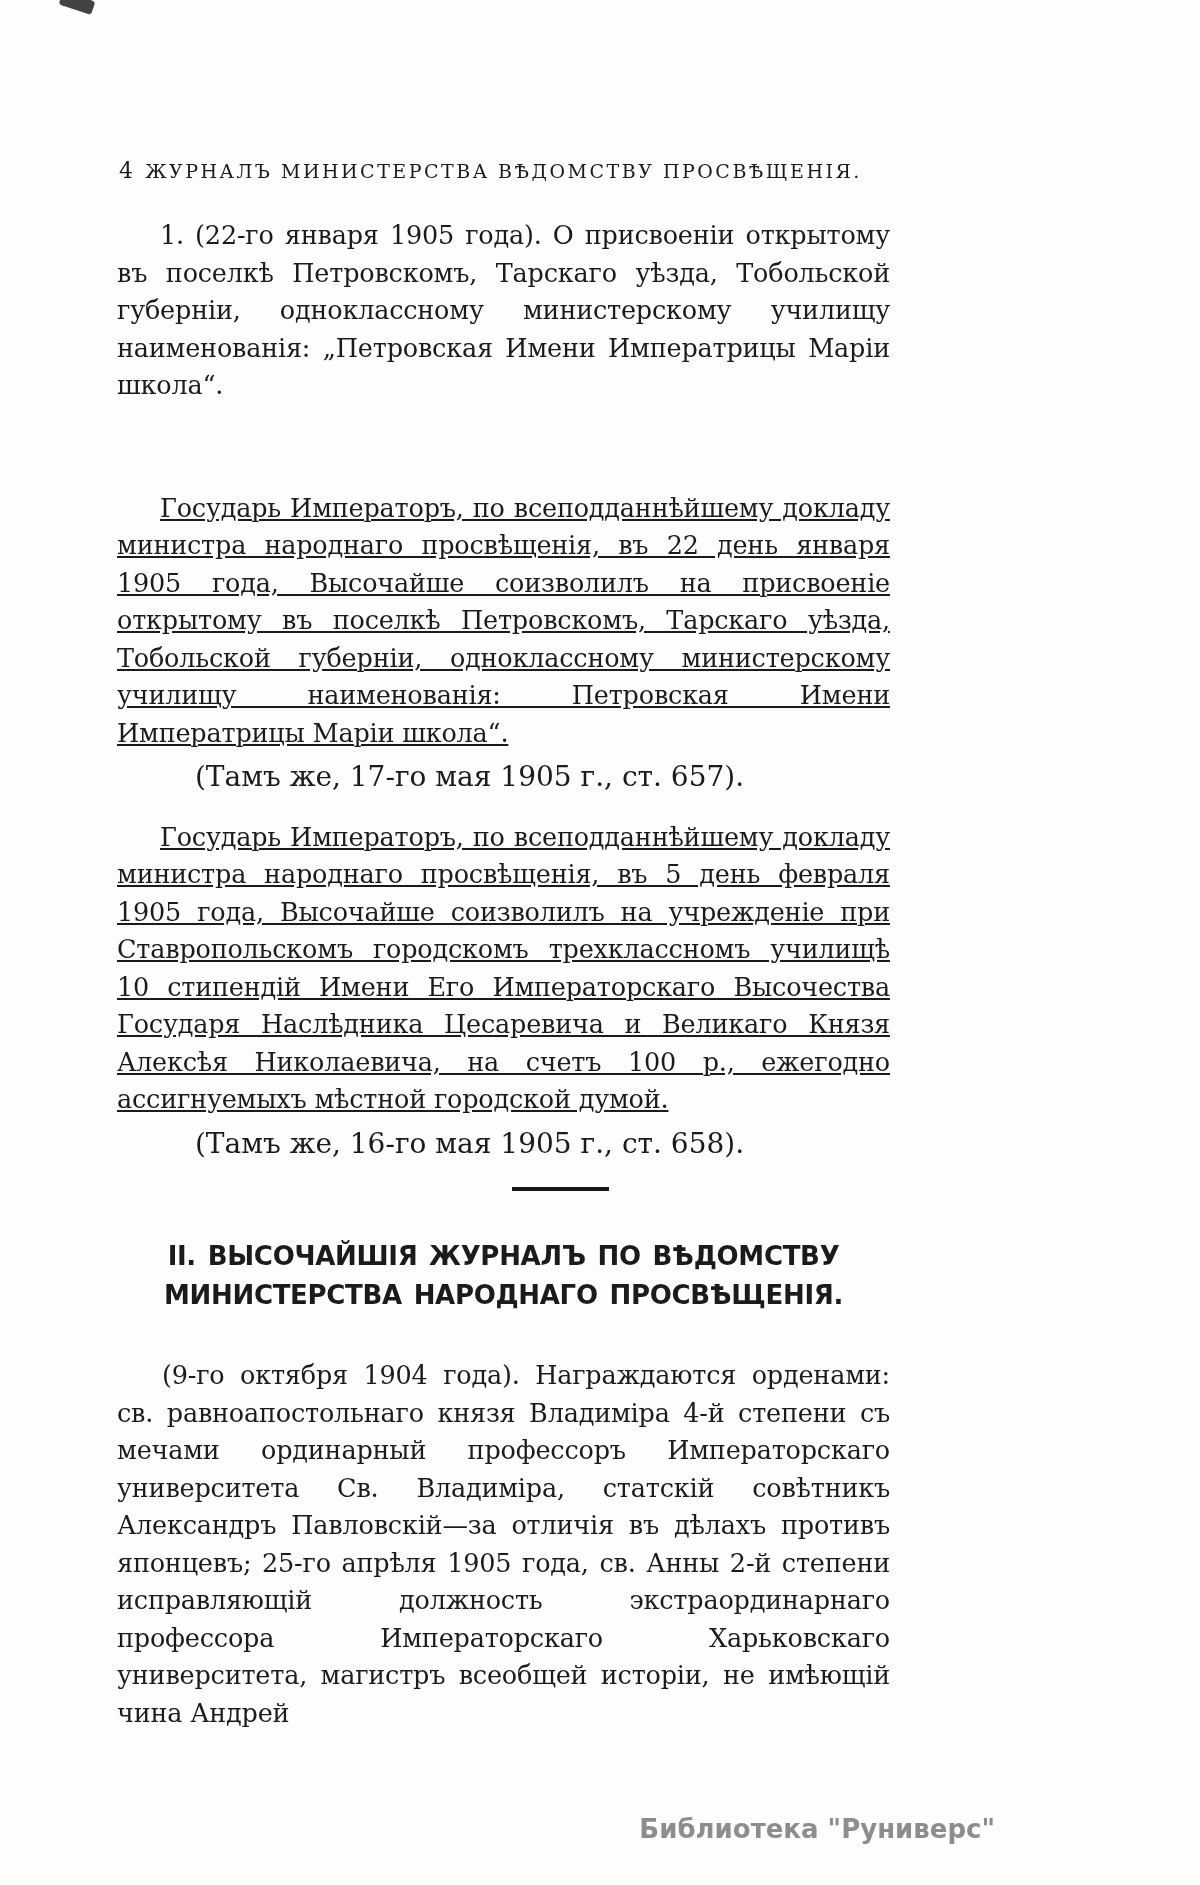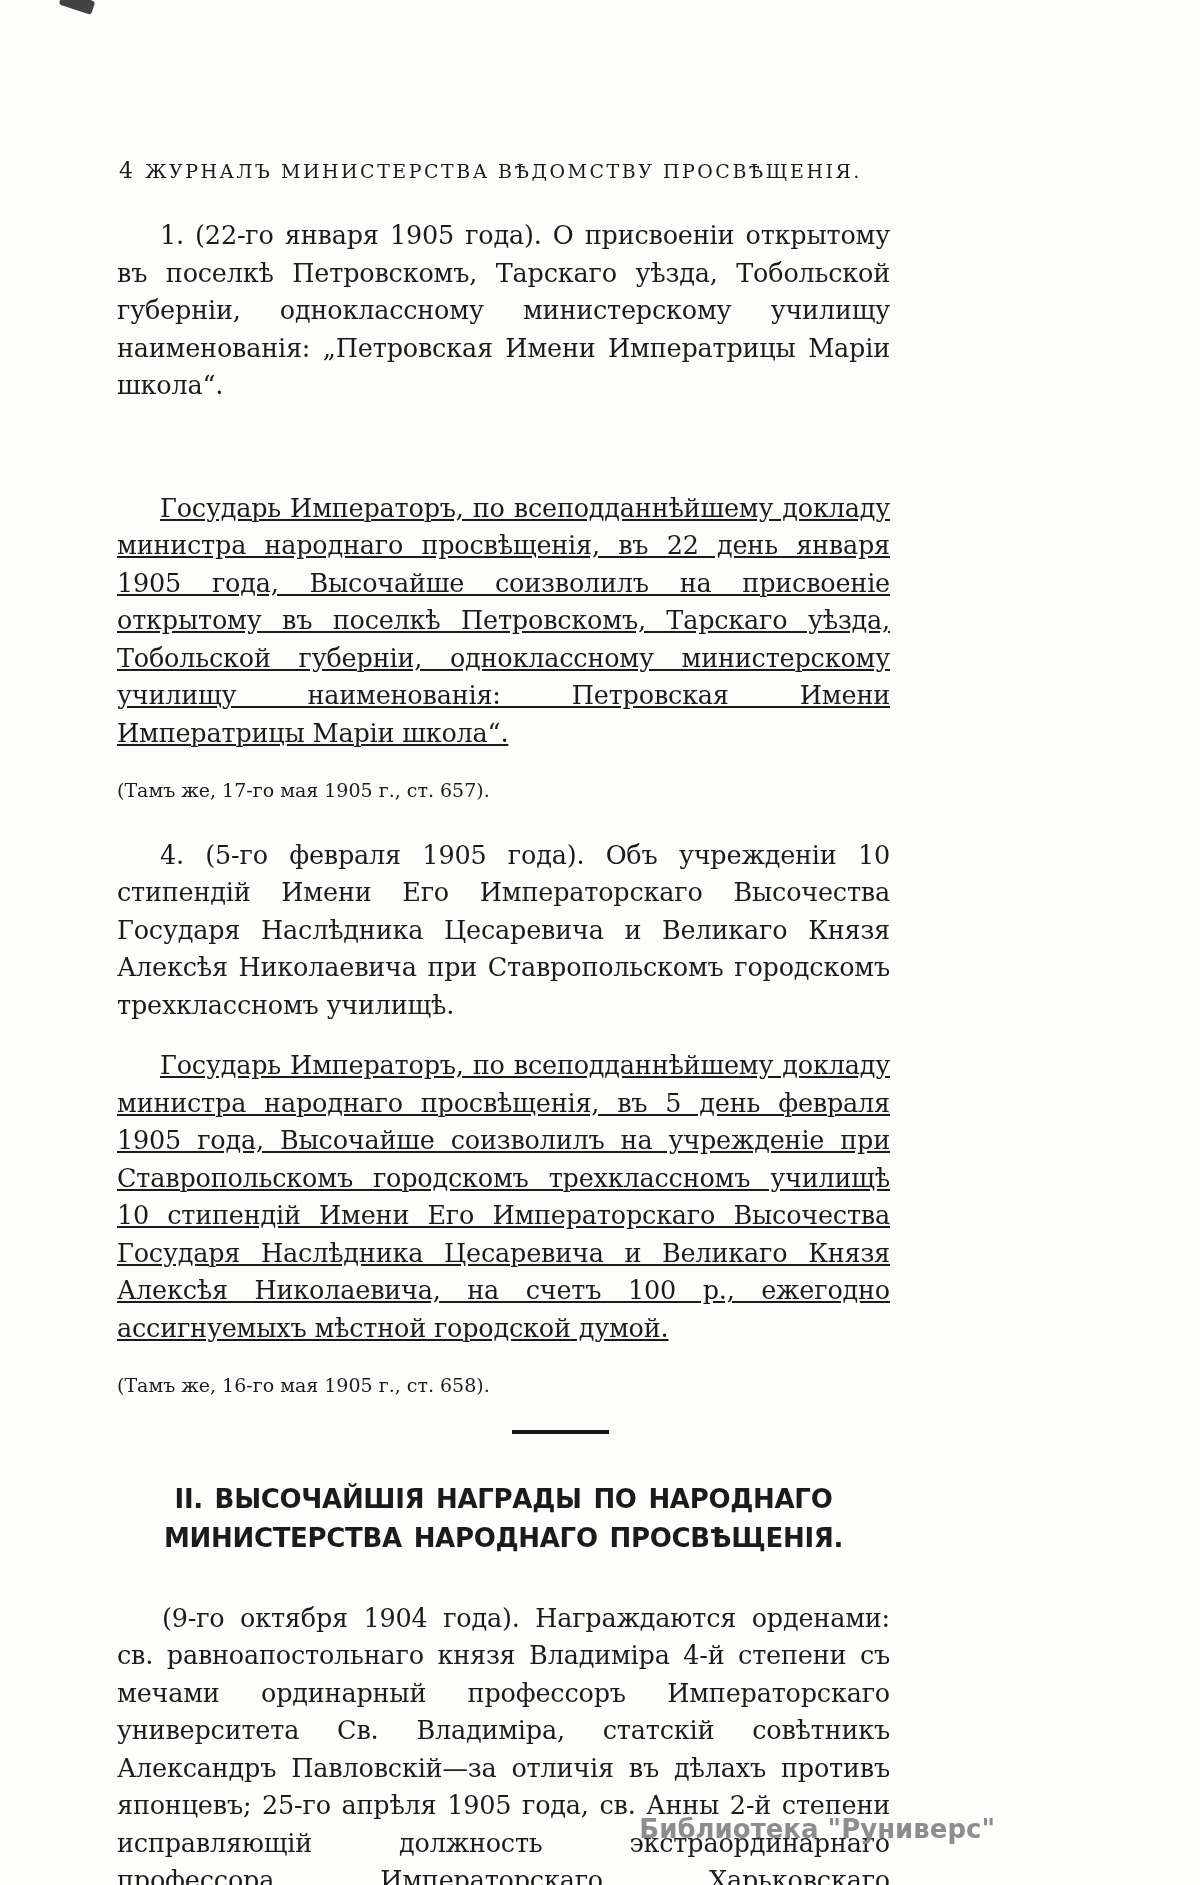--- a/index.html
+++ b/index.html
@@ -28,22 +28,22 @@
   }
   p { margin:0; }
   .entry-heading { margin-top:33px; text-align:justify; text-indent:43px; }
   .entry-body { text-align:justify; text-indent:43px;text-decoration:underline; }
   #entry3-body { margin-top:85px; }
   #entry4-heading { margin-top:27px; }
   #entry4-body { margin-top:23px; }
   .italic { }
   .roman { font-style:normal; }
   .citation {
-    margin-top:20px; text-align:left; padding-right:68px;
-    font-size:19px; letter-spacing:0;
+    margin-top:6px; text-align:center; padding-right:68px;
+    font-size:28px; letter-spacing:0;
   }
   .divider {
     width:97px; height:4px; background:#161616;
     margin:25px auto 0; transform:translateX(57px);
   }
   .section-title {
     margin:46px 0 0; text-align:center;
     font-family:"DejaVu Sans", sans-serif;
     font-weight:bold; font-size:26px; line-height:39px;
     letter-spacing:-0.3px; word-spacing:3px;
@@ -75,27 +75,26 @@
       <span class="journal-title">ЖУРНАЛЪ МИНИСТЕРСТВА ВѢДОМСТВУ ПРОСВѢЩЕНІЯ.</span>
     </div>
 
     <section>
       <p class="entry-heading" id="entry3-heading"><span class="roman">1. (22-го января 1905 года). </span><span class="italic">О присвоеніи открытому въ поселкѣ Петровскомъ, Тарскаго уѣзда, Тобольской губерніи, одноклассному министерскому училищу наименованія: „Петровская Имени Императрицы Маріи школа“.</span></p>
       <p class="entry-body" id="entry3-body">Государь Императоръ, по всеподданнѣйшему докладу министра народнаго просвѣщенія, въ 22 день января 1905 года, Высочайше соизволилъ на присвоеніе открытому въ поселкѣ Петровскомъ, Тарскаго уѣзда, Тобольской губерніи, одноклассному министерскому училищу наименованія: Петровская Имени Императрицы Маріи школа“.</p>
       <p class="citation">(Тамъ же, 17-го мая 1905 г., ст. 657).</p>
     </section>
 
     <section>
-      <p class="entry-heading" id="entry4-heading"><span class="roman">4. (5-го февраля 1905 года). </span><span class="italic">Объ учрежденіи 10 стипендій Имени Его Императорскаго Высочества Государя Наслѣдника Цесаревича и Великаго Князя Алексѣя Николаевича при Ставропольскомъ городскомъ трехклассномъ училищѣ.</span></p>
       <p class="entry-body" id="entry4-body">Государь Императоръ, по всеподданнѣйшему докладу министра народнаго просвѣщенія, въ 5 день февраля 1905 года, Высочайше соизволилъ на учрежденіе при Ставропольскомъ городскомъ трехклассномъ училищѣ 10 стипендій Имени Его Императорскаго Высочества Государя Наслѣдника Цесаревича и Великаго Князя Алексѣя Николаевича, на счетъ 100 р., ежегодно ассигнуемыхъ мѣстной городской думой.</p>
       <p class="citation">(Тамъ же, 16-го мая 1905 г., ст. 658).</p>
     </section>
 
     <div class="divider"></div>
 
-    <h2 class="section-title">II. ВЫСОЧАЙШІЯ НАГРАДЫ ПО НАРОДНАГО МИНИСТЕРСТВА НАРОДНАГО ПРОСВѢЩЕНІЯ.</h2>
+    <h2 class="section-title">II. ВЫСОЧАЙШІЯ ЖУРНАЛЪ ПО ВѢДОМСТВУ МИНИСТЕРСТВА НАРОДНАГО ПРОСВѢЩЕНІЯ.</h2>
 
     <p class="awards-paragraph"><span class="roman">(9-го октября 1904 года). </span><span class="italic">Награждаются орденами: св. равноапостольнаго князя Владиміра 4-й степени съ мечами </span><span class="roman">ординарный профессоръ Императорскаго университета Св. Владиміра, статскій совѣтникъ Александръ </span><span class="italic">Павловскій</span><span class="roman">—за отличія въ дѣлахъ противъ японцевъ; 25-го апрѣля 1905 года, </span><span class="italic">св. Анны 2-й степени </span><span class="roman">исправляющій должность экстраординарнаго профессора Императорскаго Харьковскаго университета, магистръ всеобщей исторіи, не имѣющій чина Андрей </span></p>
 
   </div>
 
   <div class="watermark">Библиотека "Руниверс"</div>
 </div>
 
 </body></html>

